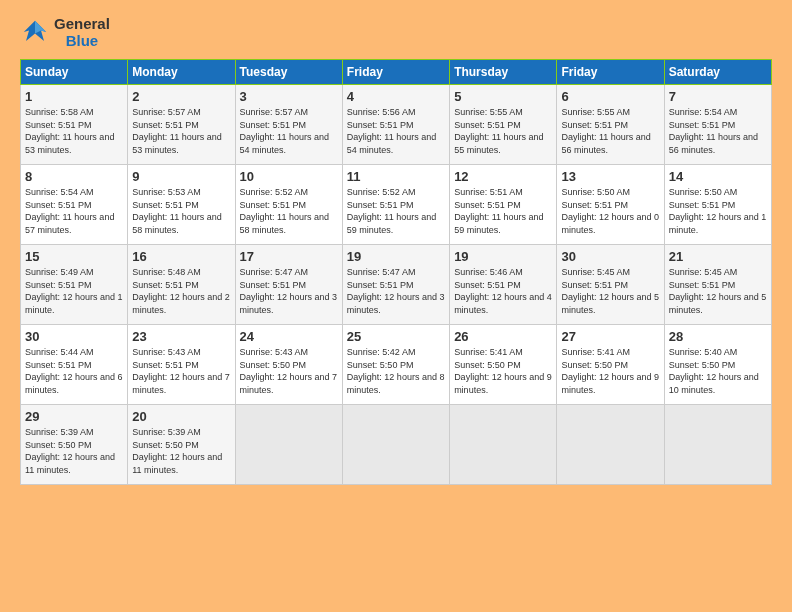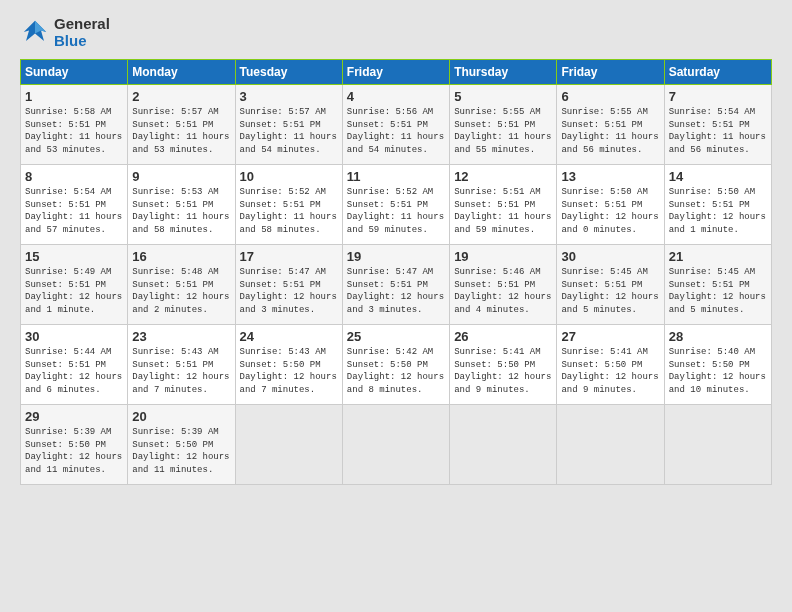--- a/index.html
+++ b/index.html
@@ -7,21 +7,21 @@
       font-family: Arial, sans-serif;
       background: #fff;
       width: 792px;
       height: 612px;
       overflow: hidden;
     }
     .page {
       width: 792px;
       height: 612px;
       padding: 15px 20px 14px 20px;
-      background: #e5e5e5;
+      background: #fdba74;
     }
     .header {
       display: flex;
       justify-content: space-between;
       align-items: flex-start;
       margin-bottom: 10px;
     }
     .logo {
       display: flex;
       align-items: center;
@@ -78,36 +78,35 @@
       font-size: 13px;
       font-weight: bold;
       color: #333;
       display: block;
       margin-bottom: 2px;
     }
     .day-info {
       font-size: 9px;
       line-height: 1.4;
       color: #333;
-      font-family: Liberation Mono, monospace;
     }
   </style>
 </head>
 <body>
 
 <div class="page">
   <div class="header">
     <div class="logo">
       <svg class="logo-bird" viewBox="0 0 40 40">
         <polygon points="20,5 35,20 28,18 32,32 20,22 8,32 12,18 5,20" fill="#1a6fbb"></polygon>
         <polygon points="20,5 35,20 28,18 20,22" fill="#4a9fdb"></polygon>
       </svg>
       <div>
         <div style="font-size:15px;font-weight:bold;color:#333;">General</div>
-        <div style="font-size:15px;font-weight:bold;color:#1a6fbb;">Blue</div>
+        <div style="font-size:15px;font-weight:bold;color:#1a6fbb;text-align:center;">Blue</div>
       </div>
     </div>
     <div class="title-section">
       <div class="month-title"></div>
       <div class="subtitle"></div>
     </div>
   </div>
 
   <table>
     <thead>

